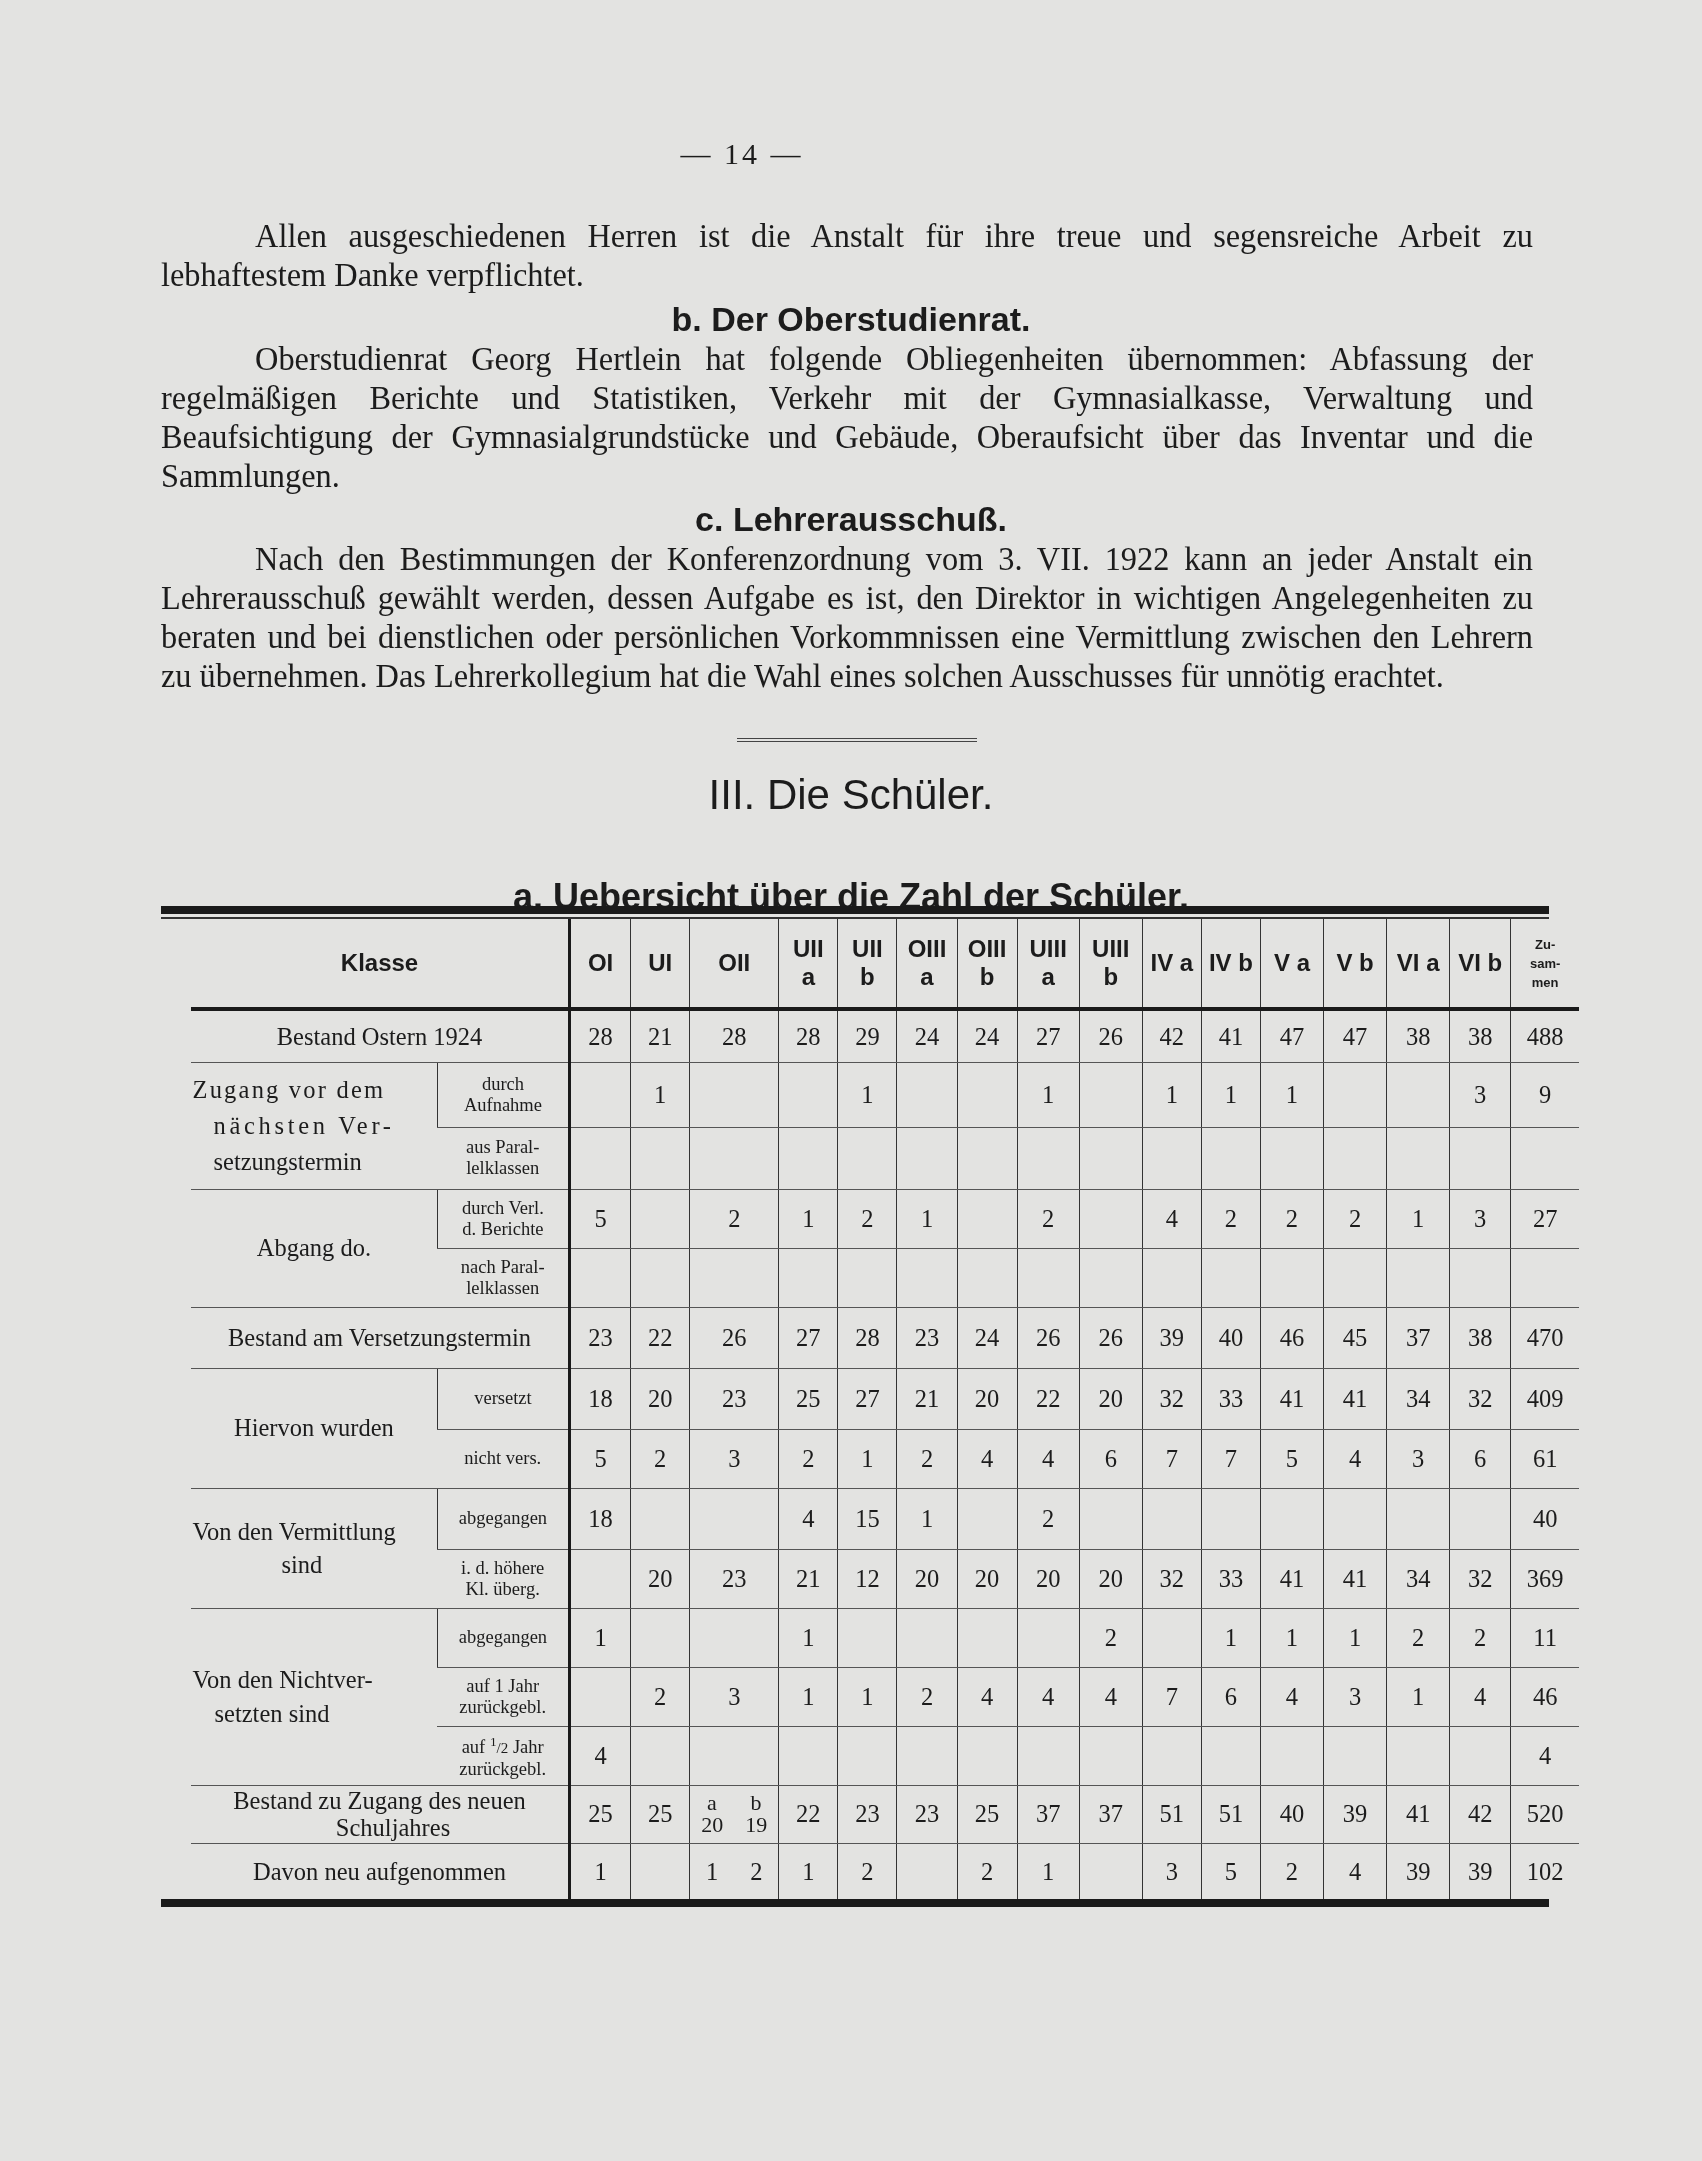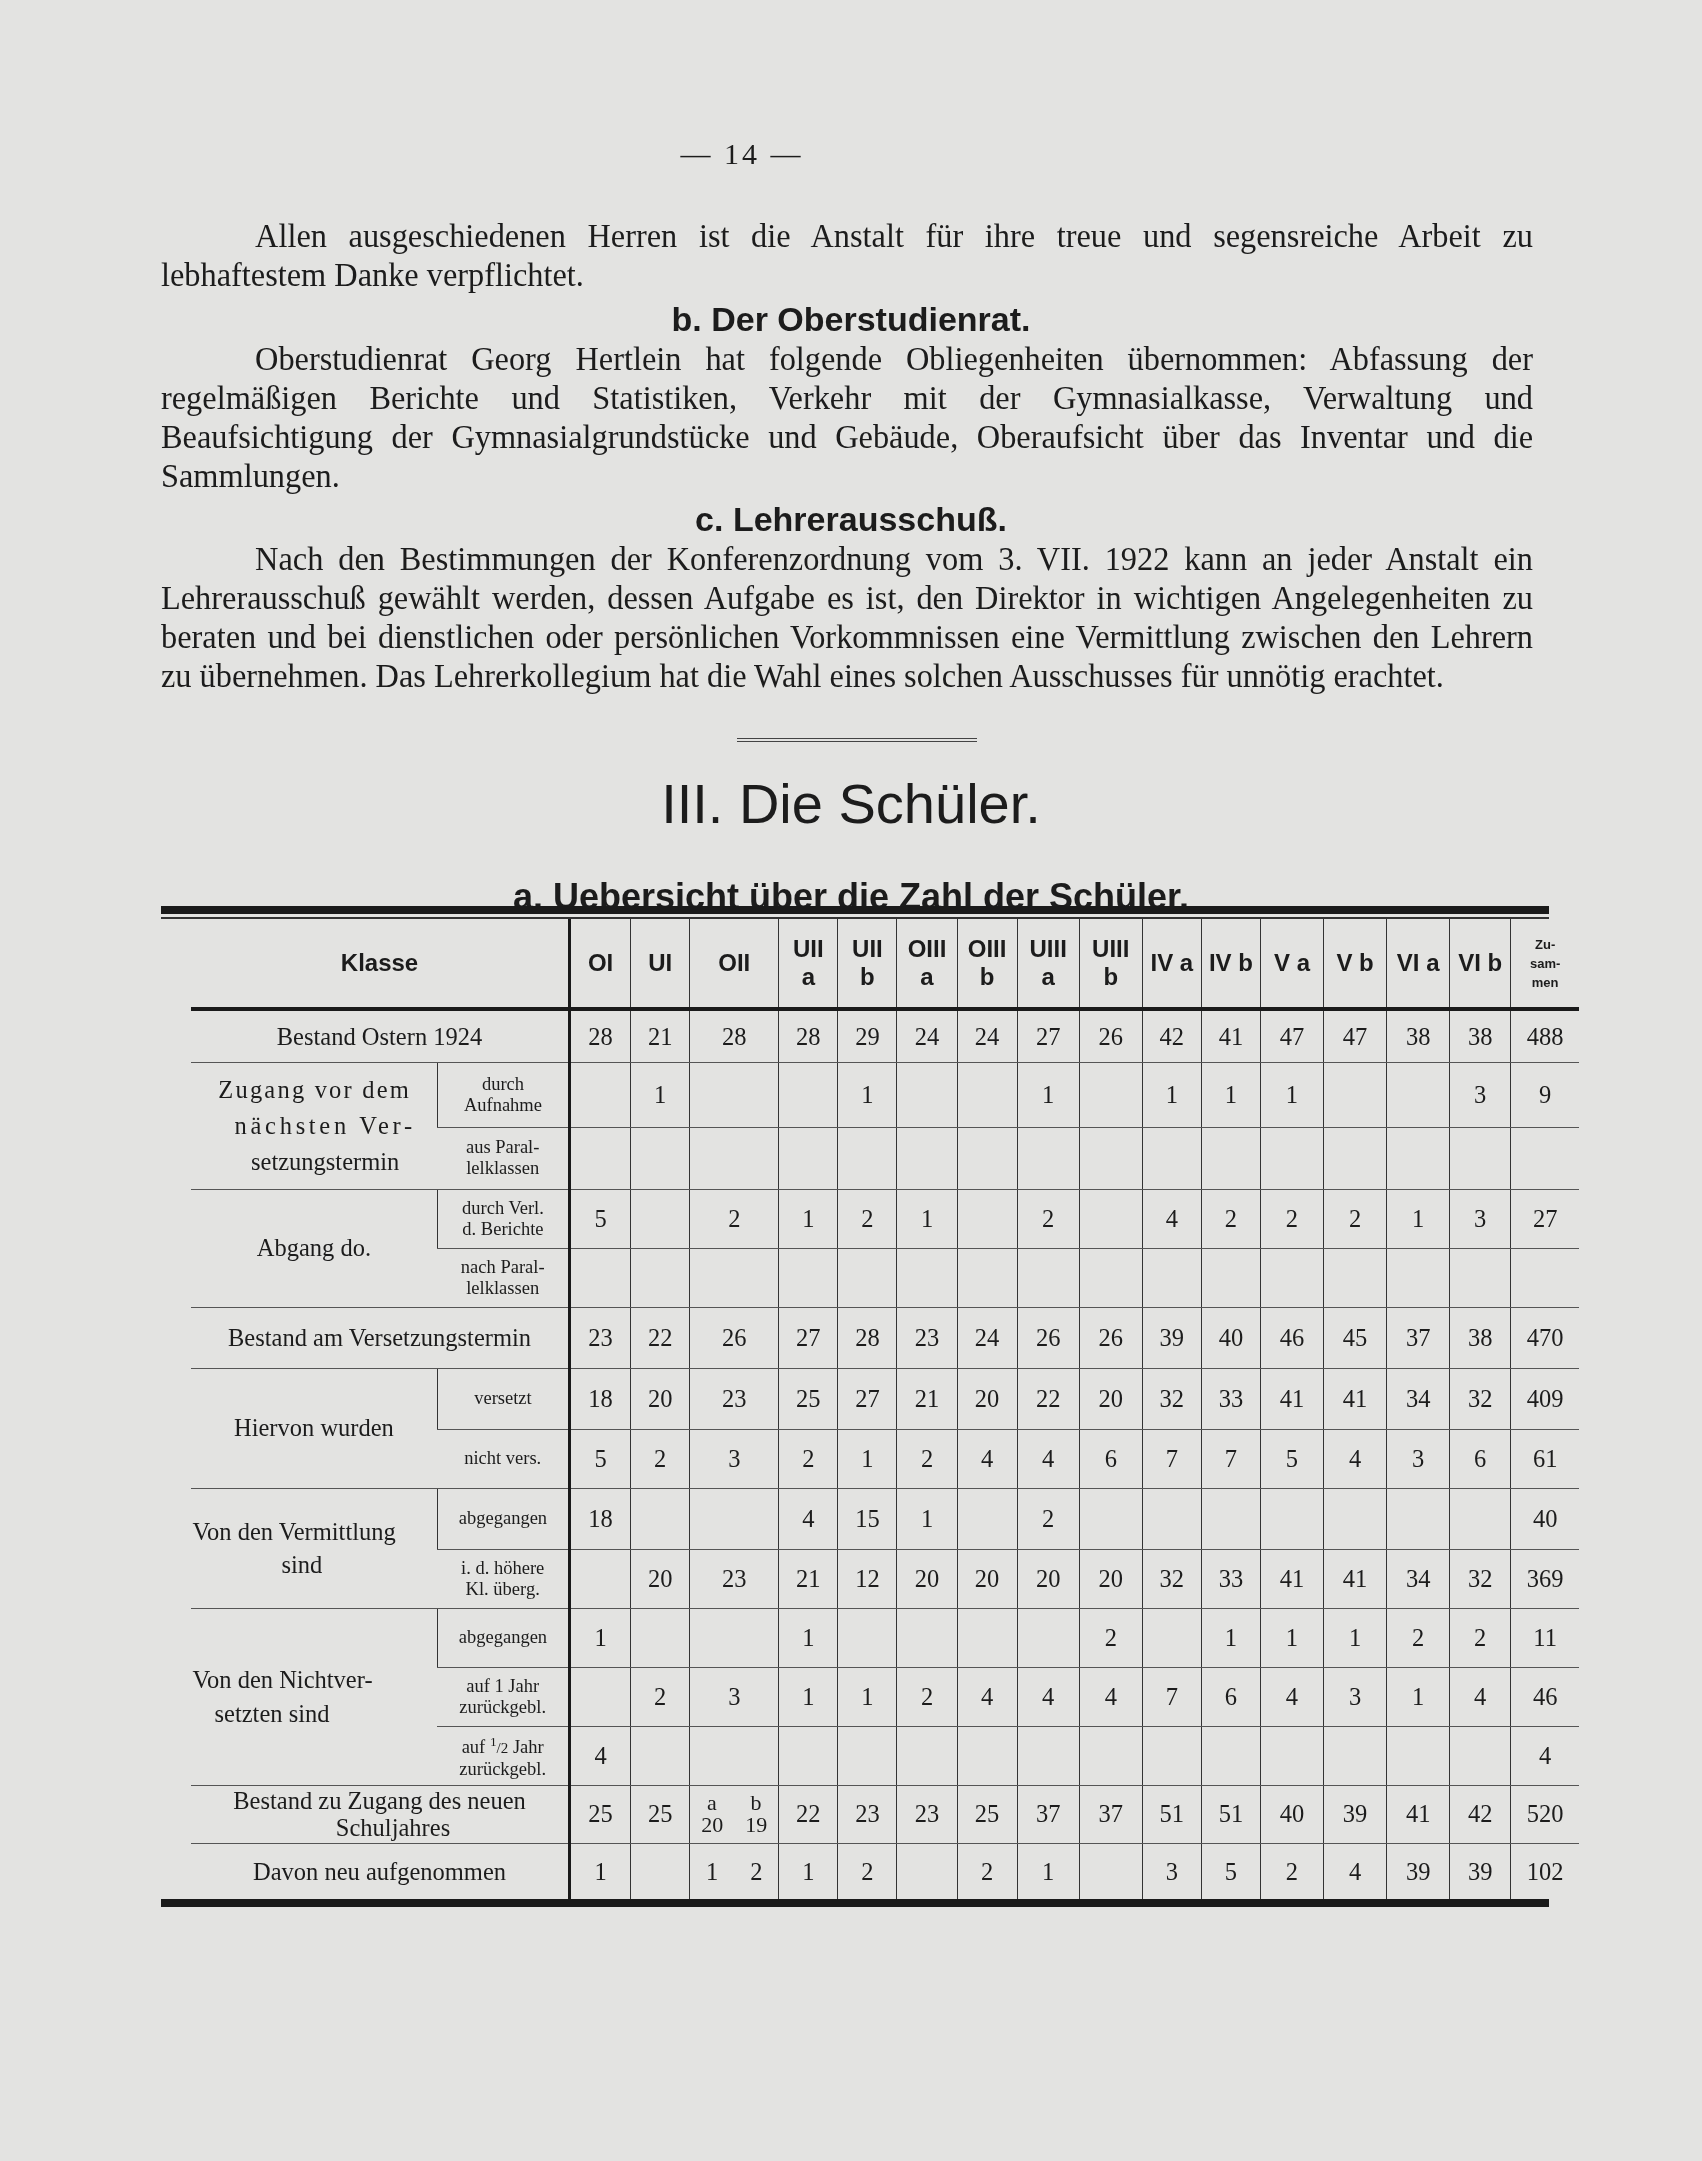--- a/index.html
+++ b/index.html
@@ -26,21 +26,21 @@
     position: absolute; left: 0; width: 1702px; text-align: center;
     font-family: "Liberation Sans", "DejaVu Sans", sans-serif;
     font-weight: bold; font-size: 34px;
   }
   .divider {
     position: absolute; left: 737px; width: 240px; top: 738px;
     height: 2.2px; border-top: 1.5px solid #444; border-bottom: 1.5px solid #444;
   }
   .chapter {
     position: absolute; left: 0; width: 1702px; top: 771px;
-    text-align: center; font-size: 56px;
+    text-align: center; font-size: 42px;
     font-family: "Liberation Sans", sans-serif; font-weight: normal;
   }
   .subtitle {
     position: absolute; left: 0; width: 1702px; top: 857px;
     text-align: center; font-size: 36px; font-weight: bold;
     font-family: "Liberation Sans", sans-serif;
     margin-top: 19px;
   }
   .table-wrap { position: absolute; left: 161px; top: 906px; width: 1388px; }
   .rule-thick { height: 8.2px; background: #1a1a1a; }
@@ -153,21 +153,21 @@
         <td class="num">42</td>
         <td class="num">41</td>
         <td class="num">47</td>
         <td class="num">47</td>
         <td class="num">38</td>
         <td class="num">38</td>
         <td class="num">488</td>
       </tr>
 
       <tr style="height:65px">
-        <td rowspan="2" class="group-label" style="text-align:center;padding-left:1.5px;line-height:36px;">
+        <td rowspan="2" class="group-label" style="text-align:left;padding-left:1.5px;line-height:36px;">
           <span style="letter-spacing:2.2px">Zugang vor dem</span><br>
           <span style="letter-spacing:3.7px;padding-left:21px">nächsten Ver-</span><br>
           <span style="padding-left:21px">setzungstermin</span>
         </td>
         <td class="sub-label"><span>durch</span><br><span>Aufnahme</span></td>
         <td class="num split-after"></td>
         <td class="num">1</td>
         <td class="num"></td>
         <td class="num"></td>
         <td class="num">1</td>

